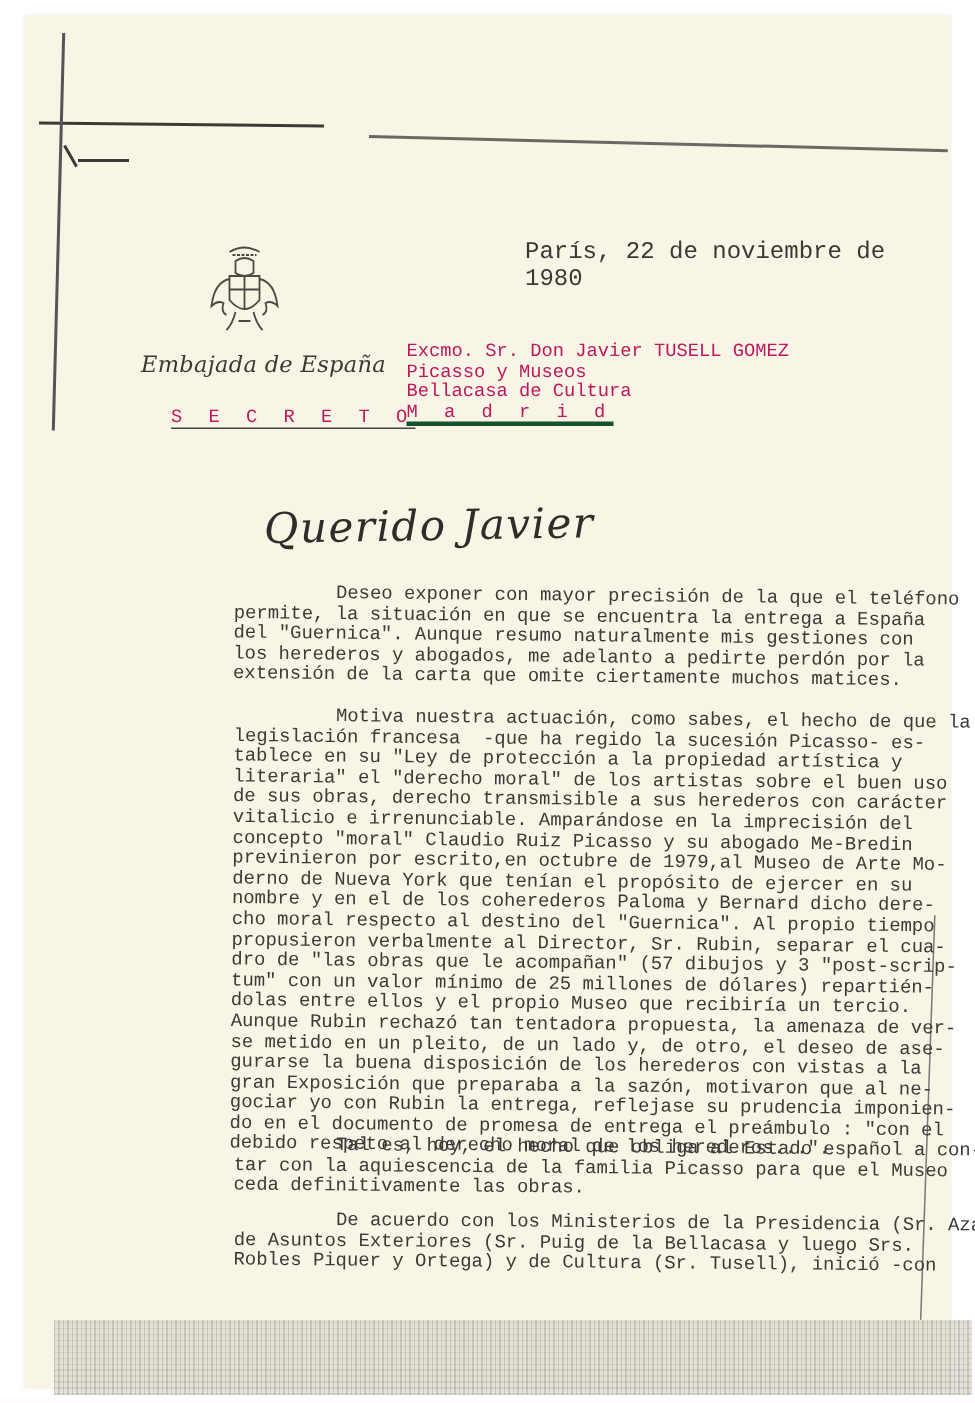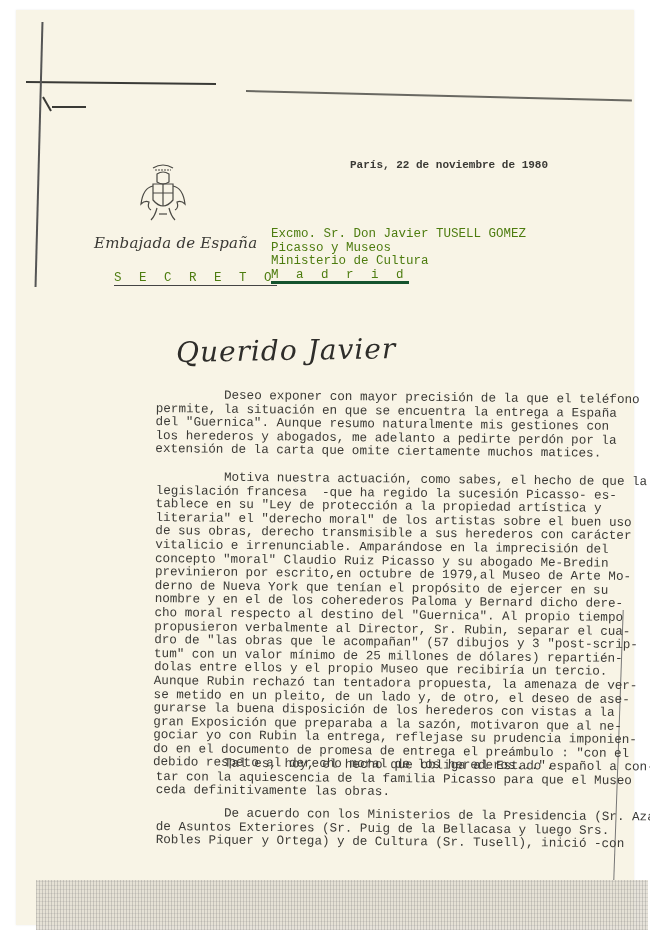--- a/index.html
+++ b/index.html
@@ -2,27 +2,27 @@
 <html><head>
   <meta charset="utf-8">
   <style>
     html, body { margin:0; padding:0; }
     body { width:650px; height:935px; background:#ffffff; position:relative; overflow:hidden; }
     .page {
       position:absolute; left:16px; top:10px; width:618px; height:915px;
       background:#f8f4e6;
       box-shadow: 0 0 2px rgba(0,0,0,0.08);
     }
-    .mono { font-family:"Liberation Mono","DejaVu Sans Mono",monospace; color:#4d7c0f; }
+    .mono { font-family:"Liberation Mono","DejaVu Sans Mono",monospace; color:#be185d; }
     .fold-line { position:absolute; background:#3a3a36; }
     .left-line { position:absolute; left:22px; top:12px; width:2px; height:265px; background:#555; transform:skewX(-1.5deg); }
     .crest { position:absolute; left:119px; top:150px; width:56px; height:66px; }
     .embassy { position:absolute; left:78px; top:224px; font-family:"DejaVu Serif", serif; font-style:italic; font-size:15px; color:#3a3935; letter-spacing:0.2px;text-align:center; }
     .secreto { position:absolute; left:98px; top:262px; font-size:12.5px; letter-spacing:5px; border-bottom:1px solid #444; padding-bottom:0px; line-height:13px; }
-    .date { position:absolute; left:334px; top:149px; font-size:11px; font-weight:bold; color:#3a3935; }
+    .date { position:absolute; left:334px; top:149px; font-size:16px; font-weight:normal; color:#3a3935; }
     .addr { position:absolute; left:255px; top:218px; font-size:12.5px; line-height:13.5px; }
     .addr div { white-space:pre; }
     .madrid { letter-spacing:5px; border-bottom:3px solid #14532d; display:inline-block; line-height:12px; }
     .salutation { position:absolute; left:160px; top:324px; font-family:"DejaVu Serif", serif; font-style:italic; font-size:28px; color:#2e2d2a; transform:rotate(-1deg); letter-spacing:1px; }
     .para { position:absolute; left:140px; width:470px; font-size:12.6px; line-height:13.6px; color:#3b3a36; }
     .para div { white-space:pre; }
     .p1 { top:379px; transform:rotate(0.6deg); transform-origin:left top; }
     .p2 { top:461px; transform:rotate(0.6deg); transform-origin:left top; }
     .p3 { top:747px; transform:rotate(0.5deg); transform-origin:left top; }
     .p4 { top:797px; transform:rotate(0.5deg); transform-origin:left top; }
@@ -63,21 +63,21 @@
   </svg>
 
   <div class="embassy">Embajada de España</div>
   <div class="secreto mono">S E C R E T O</div>
 
   <div class="date mono">París, 22 de noviembre de 1980</div>
 
   <div class="addr mono">
     <div>Excmo. Sr. Don Javier TUSELL GOMEZ</div>
     <div>Picasso y Museos</div>
-    <div>Ministerio de Cultura</div>
+    <div>Bellacasa de Cultura</div>
     <div><span class="madrid">M a d r i d</span></div>
   </div>
 
   <div class="salutation">Querido Javier</div>
 
   <div class="para p1 mono">
     <div>         Deseo exponer con mayor precisión de la que el teléfono</div>
     <div>permite, la situación en que se encuentra la entrega a España</div>
     <div>del "Guernica". Aunque resumo naturalmente mis gestiones con</div>
     <div>los herederos y abogados, me adelanto a pedirte perdón por la</div>

